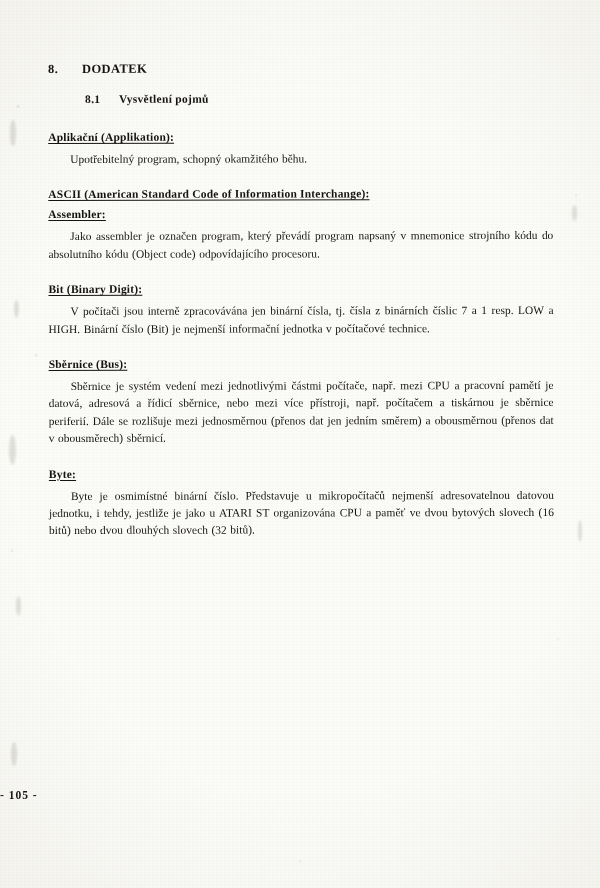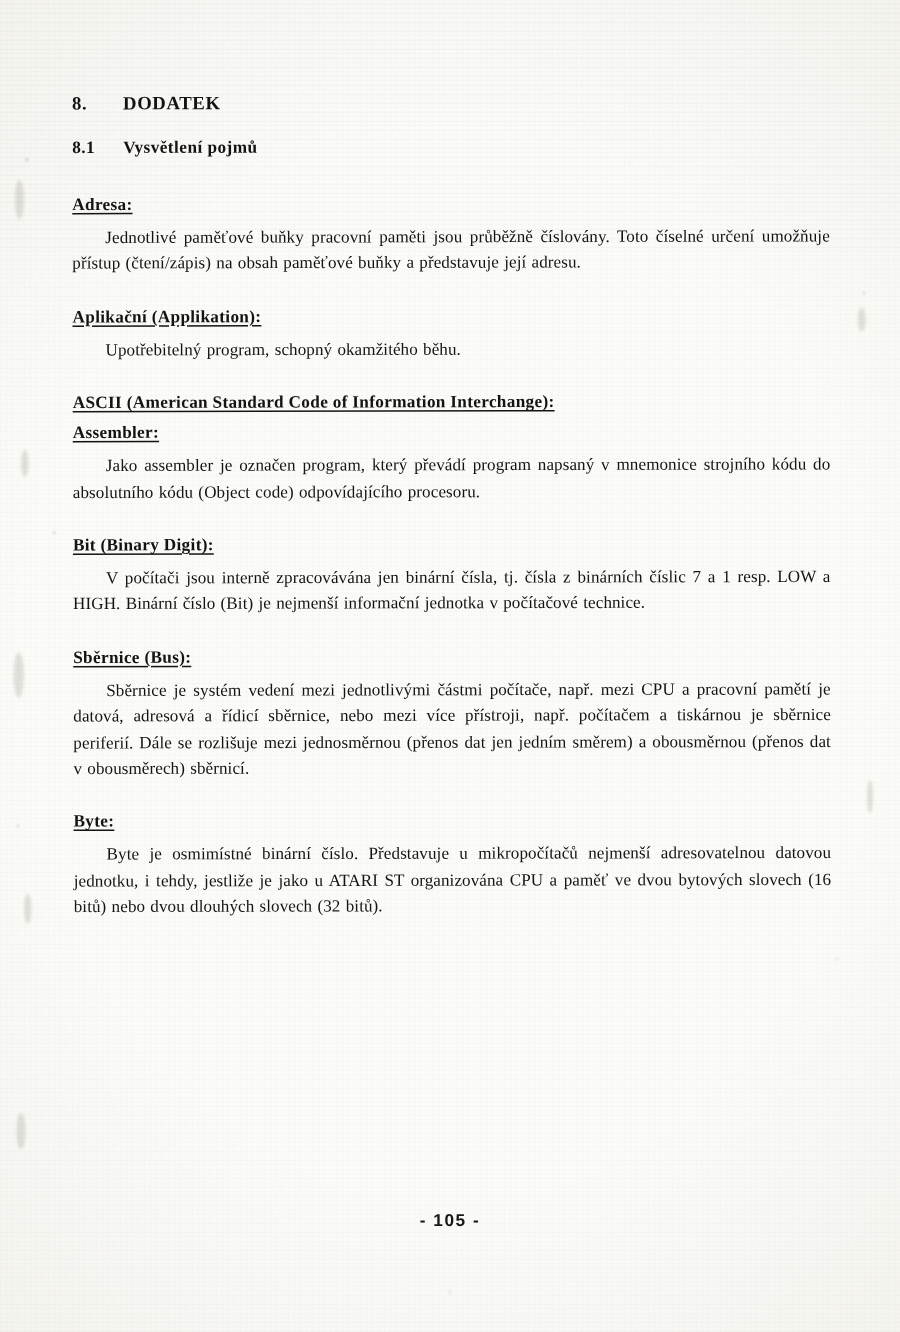--- a/index.html
+++ b/index.html
@@ -73,21 +73,21 @@
   }
   .sec-head .num { display: inline-block; width: 34px; }
 
   .sub-head {
     font-family: "Liberation Serif", serif;
     font-weight: bold;
     font-size: 11.5px;
     letter-spacing: 0.3px;
     margin: 0 0 26px 0;
   }
-  .sub-head .num { display: inline-block; width: 34px; }
+  .sub-head .num { display: inline-block; width: 34px; margin-left: 37px; }
 
   .term {
     font-family: "Liberation Serif", serif;
     font-weight: bold;
     font-size: 11.5px;
     text-decoration: underline;
     text-underline-offset: 2px;
     margin: 0 0 8px 0;
     letter-spacing: 0.2px;
   }
@@ -103,23 +103,23 @@
     word-spacing: 0.6px;
   }
   .para.tight { }
 
   .entry { margin-bottom: 0; }
 
   .footer {
     position: absolute;
     left: 0;
     right: 0;
-    top: 808px;
-    text-align: center;
-    font-family: Liberation Sans, sans-serif;
+    top: 789px;
+    text-align: left;
+    font-family: Liberation Serif, serif;
     font-weight: bold;
     font-size: 11.5px;
     color: #1a1815;
     letter-spacing: 1px;
   }
 
   
   .grain {
     position: absolute;
     inset: 0;
@@ -145,24 +145,20 @@
   <div class="content">
 
     <div class="sec-head">
       <span class="num">8.</span><span>DODATEK</span>
     </div>
 
     <div class="sub-head">
       <span class="num">8.1</span><span>Vysvětlení pojmů</span>
     </div>
 
-    <div class="entry">
-      <p class="term">Adresa:</p>
-      <p class="para">Jednotlivé paměťové buňky pracovní paměti jsou průběžně číslovány. Toto číselné určení umožňuje přístup (čtení/zápis) na obsah paměťové buňky a představuje její adresu.</p>
-    </div>
 
     <div class="entry">
       <p class="term">Aplikační (Applikation):</p>
       <p class="para">Upotřebitelný program, schopný okamžitého běhu.</p>
     </div>
 
     <div class="entry">
       <p class="term">ASCII (American Standard Code of Information Interchange):</p>
     </div>
 

